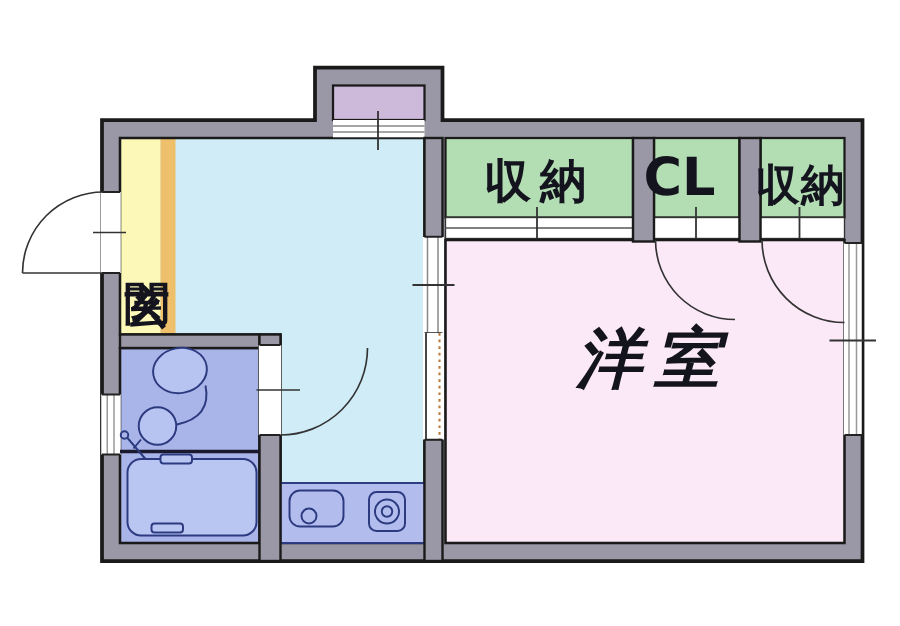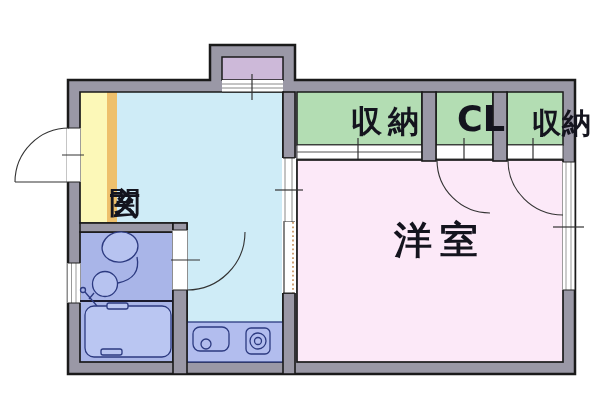--- a/index.html
+++ b/index.html
@@ -1,27 +1,27 @@
 <!DOCTYPE html>
 <html><head>
 <meta charset="utf-8">
 <style>
   html,body{margin:0;padding:0;background:#ffffff;}
   #stage{position:relative;width:600px;height:417px;background:#ffffff;overflow:hidden;
          font-family:"DejaVu Sans","Liberation Sans",sans-serif;}
   #plan-svg{position:absolute;left:0;top:0;}
   .label{position:absolute;display:flex;align-items:center;justify-content:center;
-         font-weight:bold;color:#14141e;pointer-events:none;line-height:1;padding-left:28px;}
+         font-weight:bold;color:#14141e;pointer-events:none;line-height:1;}
   .label-genkan{left:77px;top:124px;width:40px;height:80px;font-size:30px;
                 writing-mode:vertical-rl;text-orientation:upright;letter-spacing:2px;}
   .label-kitchen{left:125px;top:138px;width:150px;height:36px;font-size:27px;}
   .label-storage-left{left:299px;top:102px;width:122px;height:38px;font-size:31px;letter-spacing:6px;}
   .label-cl{left:436px;top:98px;width:34px;height:42px;font-size:35px;}
   .label-storage-right{left:503px;top:104px;width:62px;height:38px;font-size:29px;letter-spacing:1px;}
-  .label-room{left:312px;top:219px;width:200px;height:42px;font-size:38px;letter-spacing:8px;}
+  .label-room{left:336px;top:219px;width:200px;height:42px;font-size:44px;letter-spacing:8px;font-style:italic;}
   .label-room-size{left:330px;top:261px;width:200px;height:38px;font-size:33px;}
 </style>
 </head>
 <body>
 
 <div id="stage">
   <svg id="plan-svg" width="600" height="417" viewBox="0 0 600 417">
 
     <path d="M68,80 L210,80 L210,45 L295,45 L295,80 L575,80 L575,374 L68,374 Z" stroke="#1a1a1a" stroke-width="2.5" fill="#9a98a6"></path>
 

